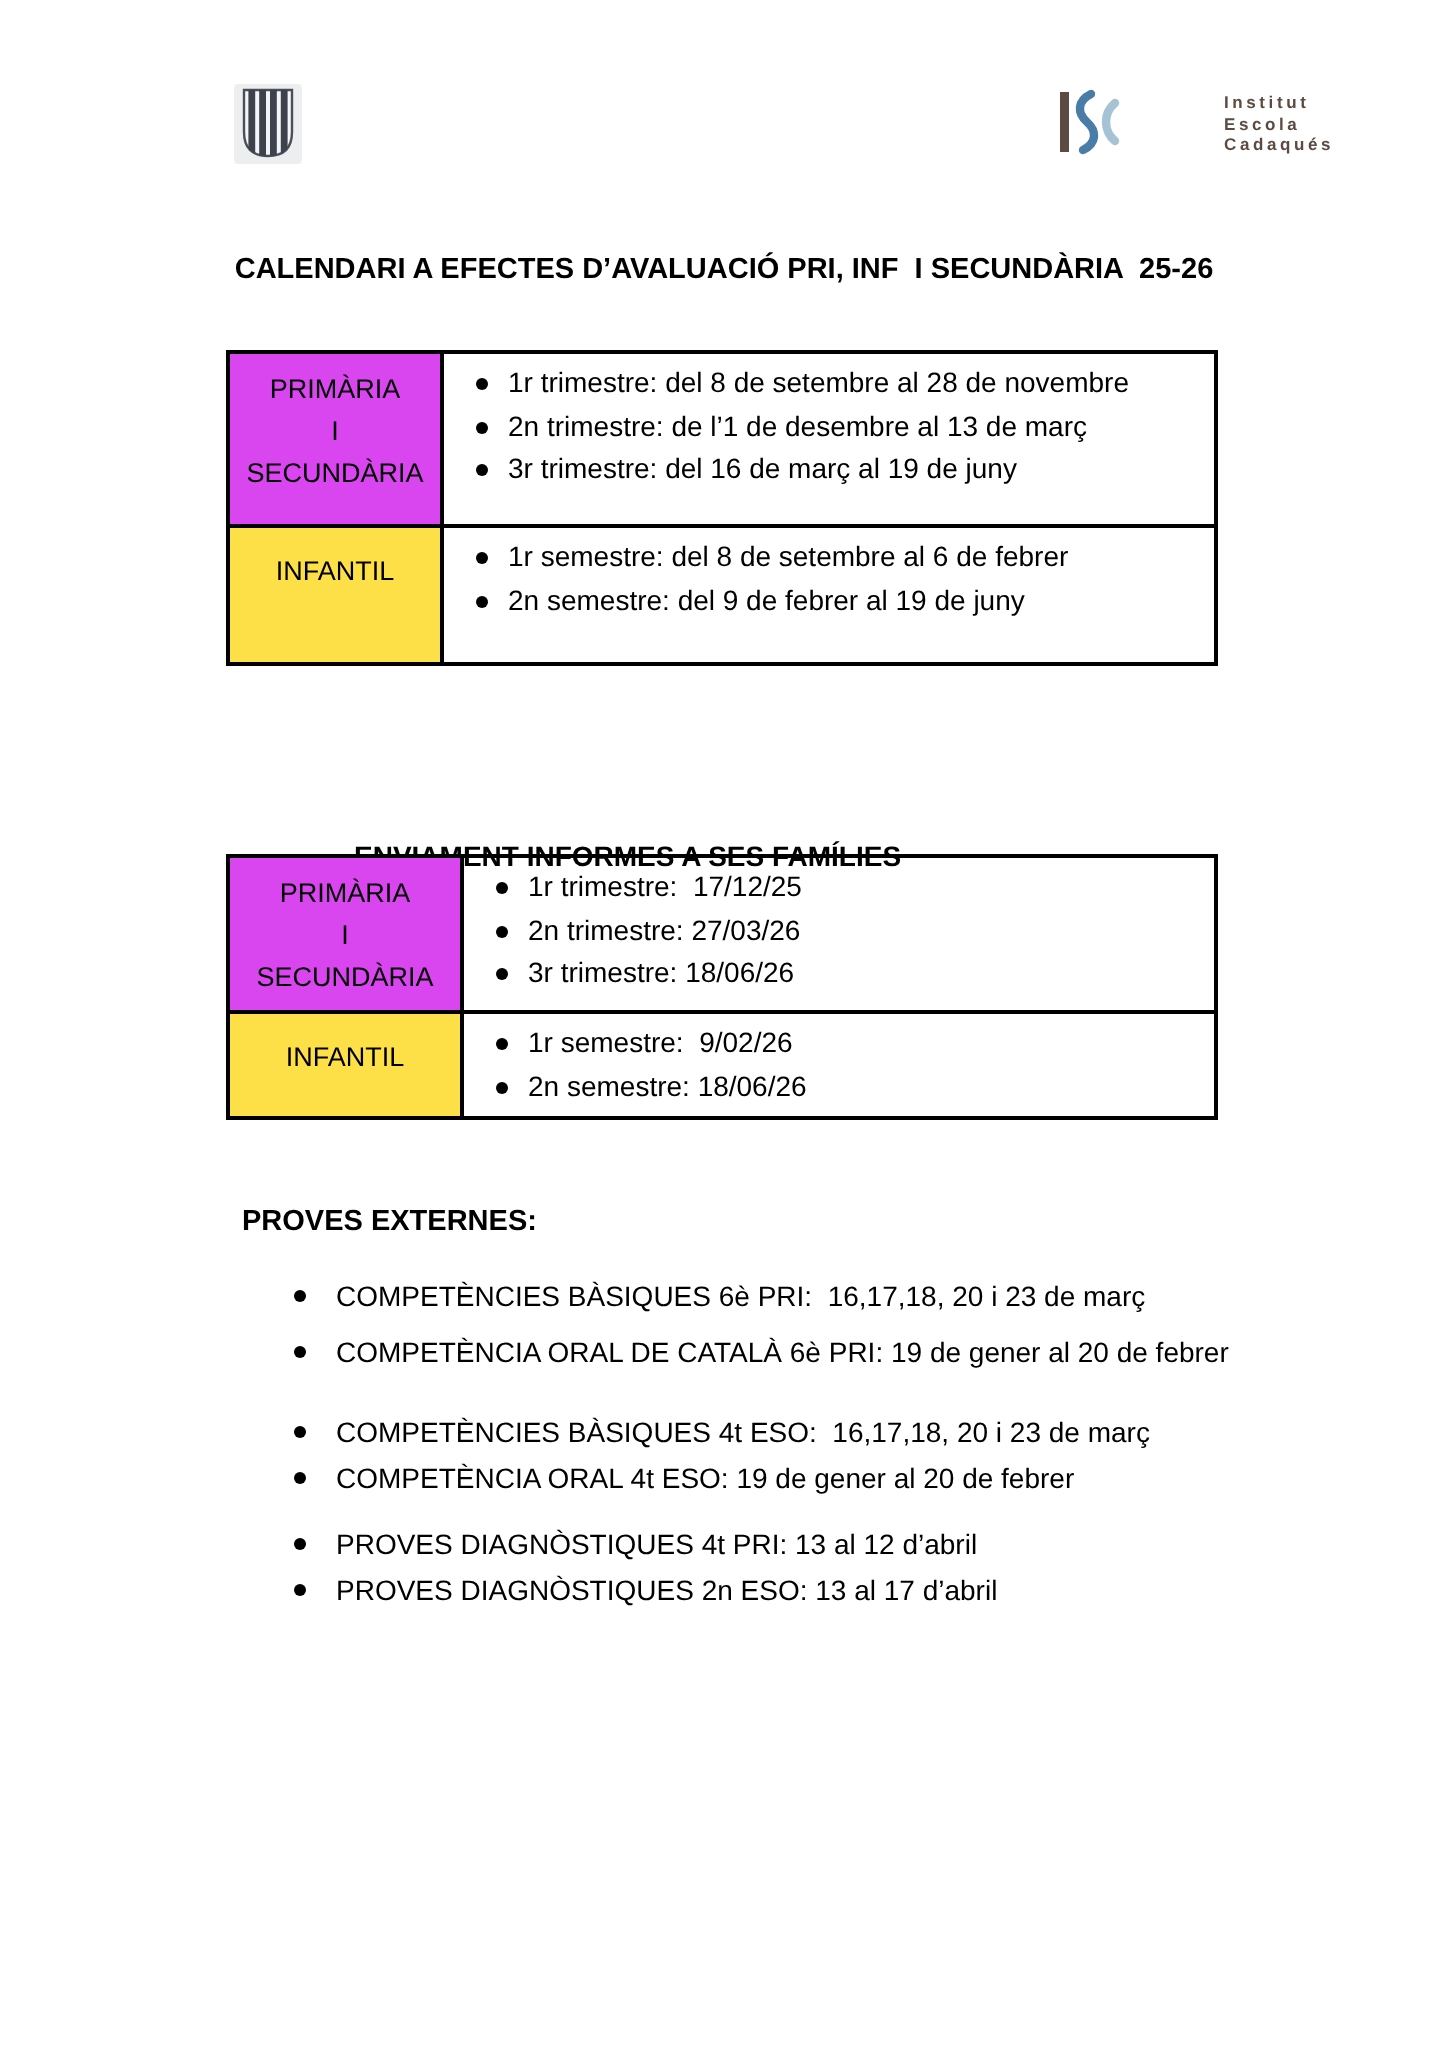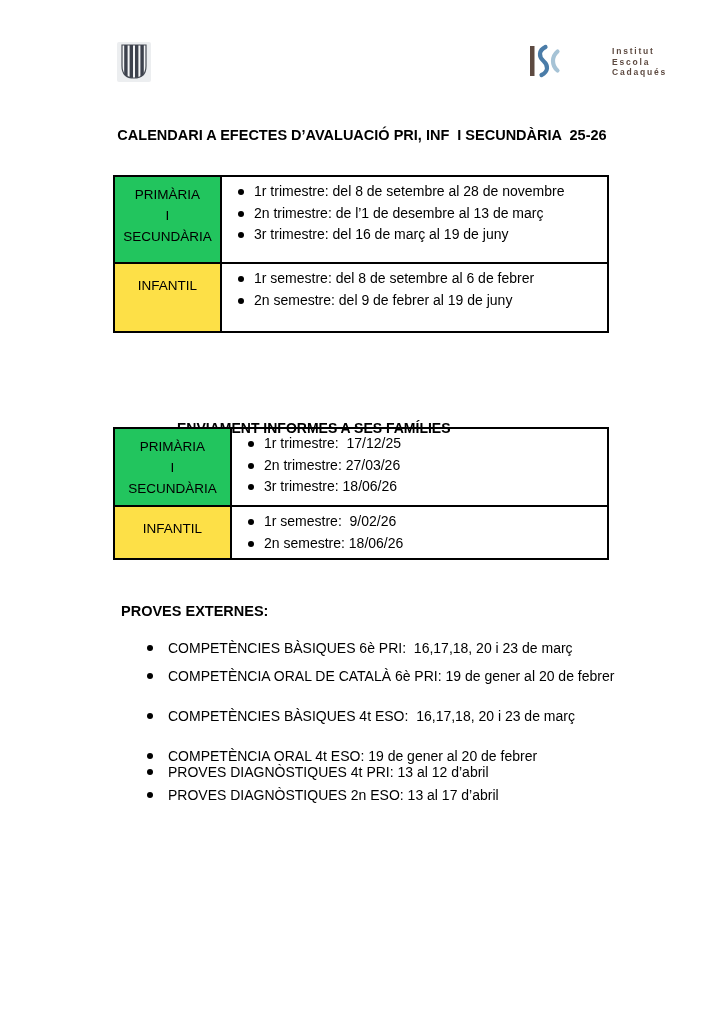--- a/index.html
+++ b/index.html
@@ -24,37 +24,37 @@
   table.tbl td{border:2px solid #000;vertical-align:top;padding:0;}
   #tbl1{left:113px;top:175px;width:496px;}
   #tbl1 .lbl{width:105px;}
   #tbl1 tr.r1 td{height:85px;}
   #tbl1 tr.r2 td{height:67px;}
   #tbl2{left:113px;top:427px;width:496px;}
   #tbl2 .lbl{width:115px;}
   #tbl2 tr.r1 td{height:76px;}
   #tbl2 tr.r2 td{height:51px;}
   td.lbl{text-align:center;font-size:13.5px;line-height:21px;}
-  td.lbl.peach{background:#22c55e;}
+  td.lbl.peach{background:#d946ef;}
   td.lbl.green{background:#fde047;}
   td.lbl .pt1{padding-top:7px;}
   td.lbl .pt2{padding-top:11px;}
   ul.cell-list{list-style:none;margin:0;padding:4px 4px 0 16px;}
   ul.cell-list li{display:flex;align-items:flex-start;font-size:14px;line-height:21.5px;}
   .dot{width:6px;height:6px;border-radius:50%;background:#000;flex:none;margin:8px 10px 0 0;}
   li .txt{white-space:pre-wrap;}
   
   .h-informes{position:absolute;left:164px;top:420px;font-size:14px;font-weight:bold;margin-left:13px;}
   .h-proves{position:absolute;left:121px;top:603px;font-size:14.5px;font-weight:bold;}
   
   ul.proves-group{position:absolute;left:147px;list-style:none;margin:0;padding:0;}
   ul.proves-group li{display:flex;align-items:flex-start;font-size:14px;line-height:19px;}
   ul.proves-group .dot{margin:6px 15px 0 0;}
   .g1{top:639px;} .g1 li + li{margin-top:9px;}
-  .g2{top:707px;} .g2 li + li{margin-top:21px;}
+  .g2{top:707px;} .g2 li + li{margin-top:4px;}
   .g3{top:763px;} .g3 li + li{margin-top:4px;}
 </style>
 </head>
 <body>
 
 <div class="page">
 
   <svg class="gencat-logo" viewBox="0 0 34 40">
     <rect x="0" y="0" width="34" height="40" rx="2" fill="#eceef0"></rect>
     <defs>

